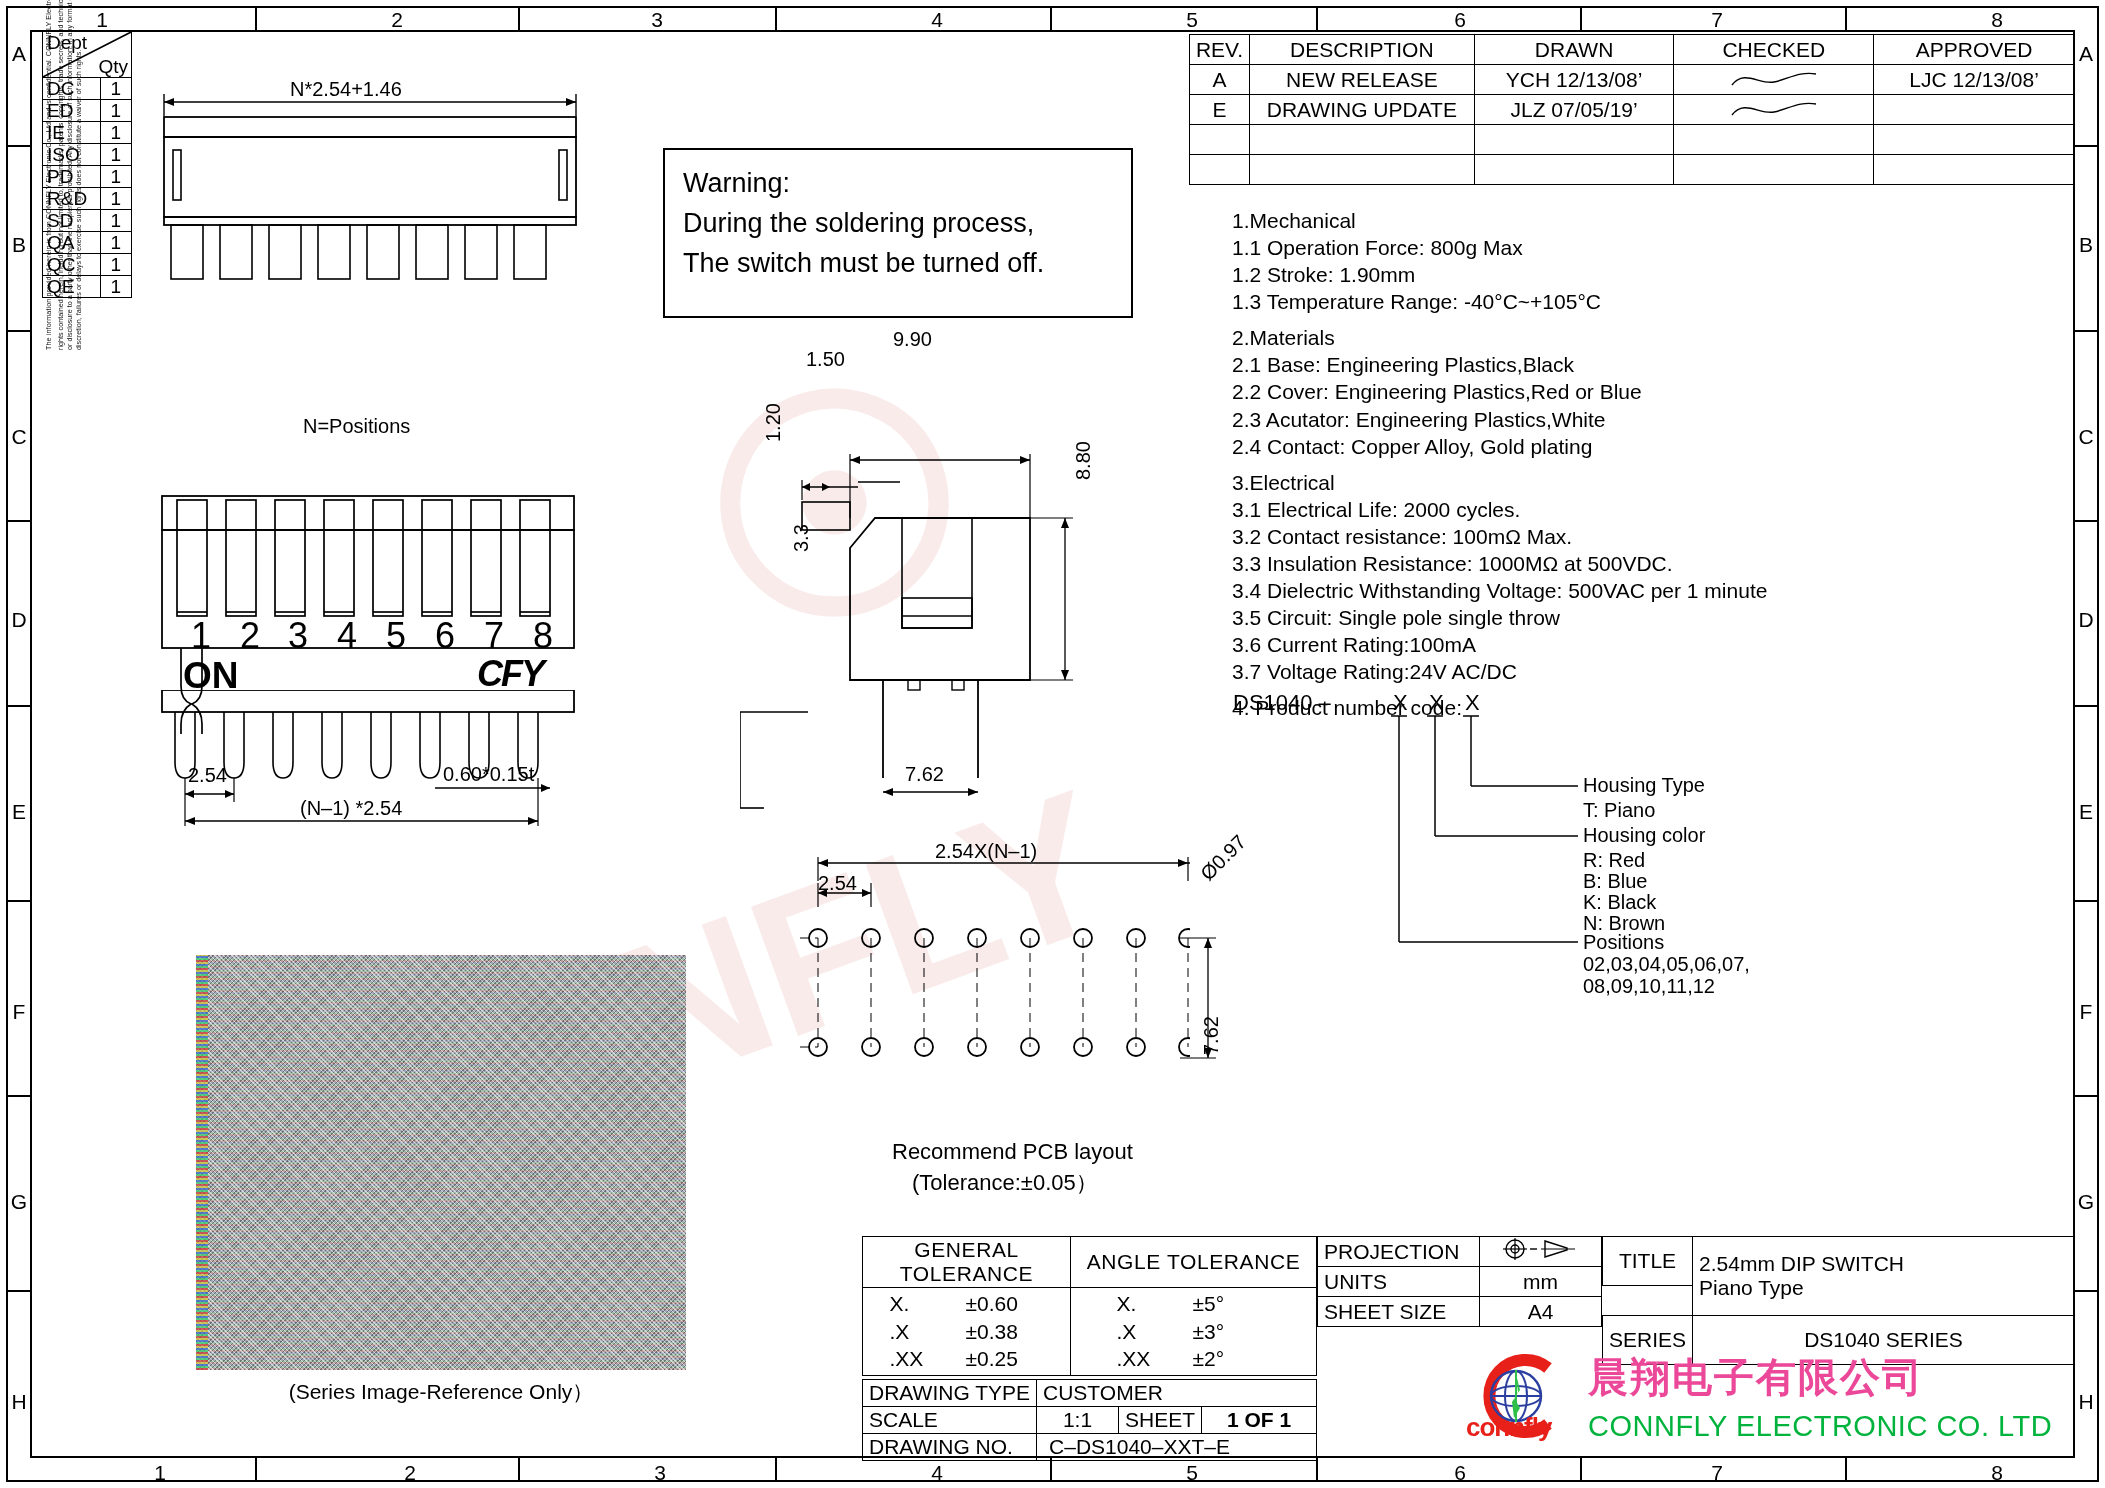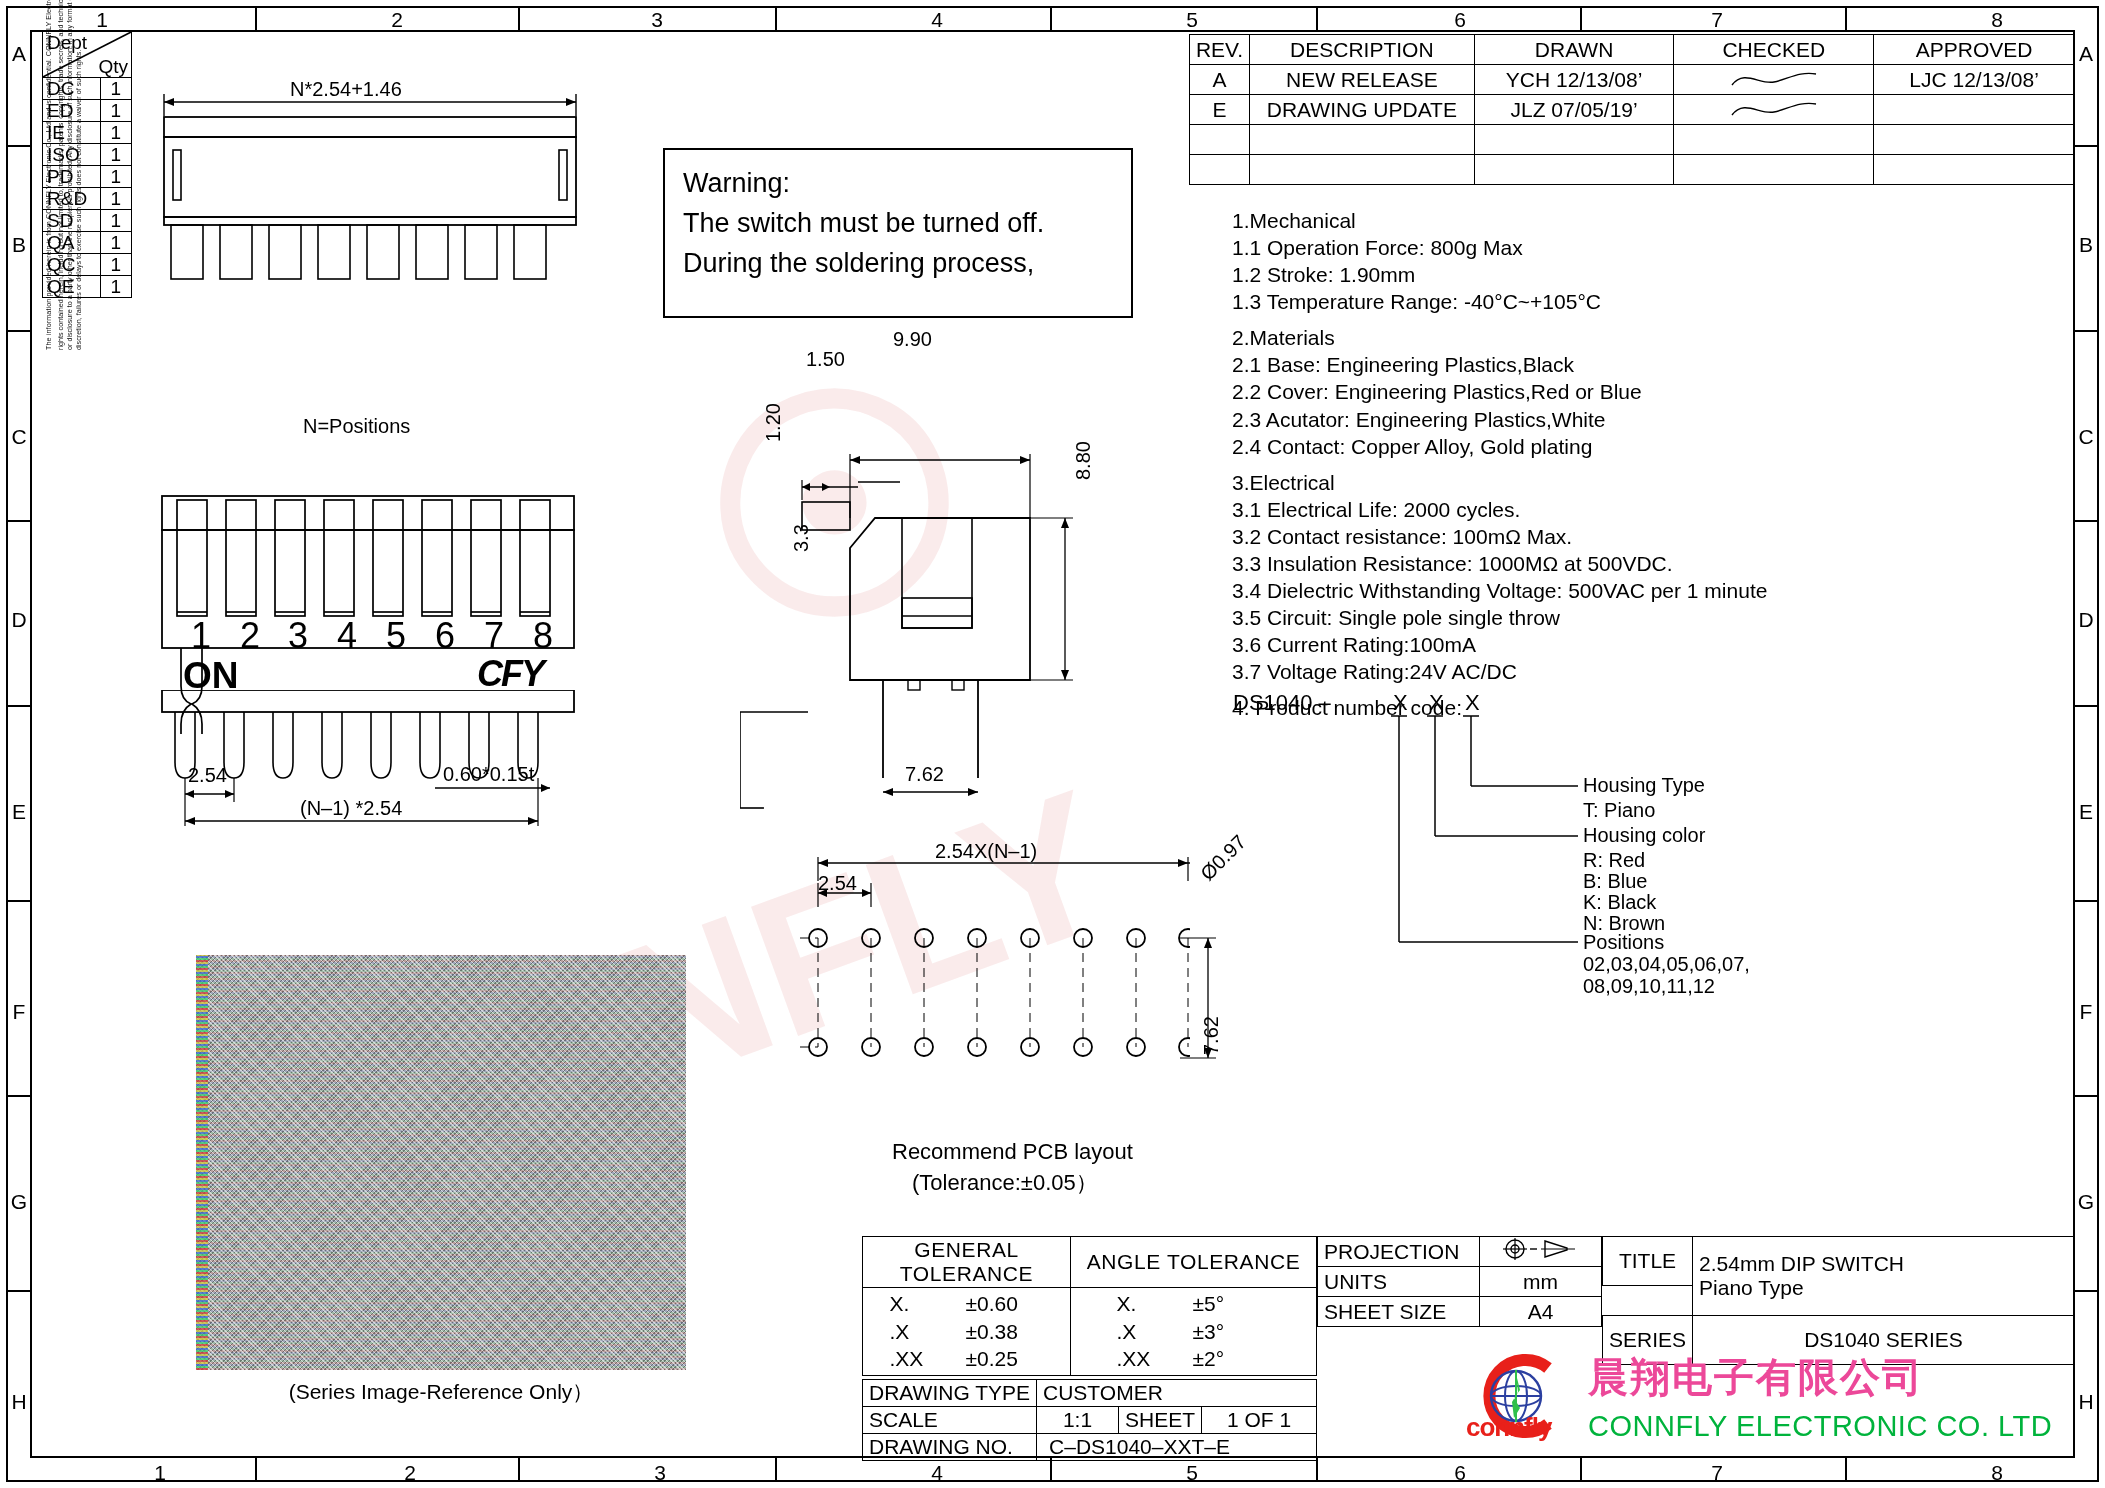--- a/index.html
+++ b/index.html
@@ -510,22 +510,22 @@
   </svg>
   <div class="dimtxt" style="left:935px;top:840px;">2.54X(N–1)</div>
   <div class="dimtxt" style="left:818px;top:872px;">2.54</div>
   <div class="dimtxt" style="left:1196px;top:869px;transform:rotate(-45deg);transform-origin:left top;">Ø0.97</div>
   <div class="dimtxt vert" style="left:1200px;top:1055px;">7.62</div>
   <div class="dimtxt" style="left:892px;top:1139px;font-size:22px;">Recommend PCB layout</div>
   <div class="dimtxt" style="left:912px;top:1168px;font-size:22px;">(Tolerance:±0.05）</div>
 
   <div id="warning-box">
     <div>Warning:</div>
+    <div>During the soldering process,</div>
     <div>The switch must be turned off.</div>
-    <div>During the soldering process,</div>
   </div>
 
   <div id="notes">
     <div class="grp">
       <div class="nl">1.Mechanical</div>
       <div class="nl">1.1 Operation Force: 800g Max</div>
       <div class="nl">1.2 Stroke: 1.90mm</div>
       <div class="nl">1.3 Temperature Range: -40°C~+105°C</div>
     </div>
     <div class="grp">
@@ -636,21 +636,21 @@
     <table id="meta-table">
       <tbody>
           <tr>
         <td style="width:148px;">DRAWING  TYPE</td>
         <td colspan="3">CUSTOMER</td>
       </tr>
       <tr>
         <td>SCALE</td>
         <td style="width:82px;text-align:center;">1:1</td>
         <td style="width:82px;text-align:center;">SHEET</td>
-        <td style="text-align:center;">1  OF  1</td>
+        <td style="text-align:center;font-weight:bold;">1  OF  1</td>
       </tr>
       <tr>
         <td>DRAWING  NO.</td>
         <td colspan="3" style="text-align:left;padding-left:12px;">C–DS1040–XXT–E</td>
       </tr>
     </tbody>
       </table>
 
     <table id="proj-table">
       <tbody>

